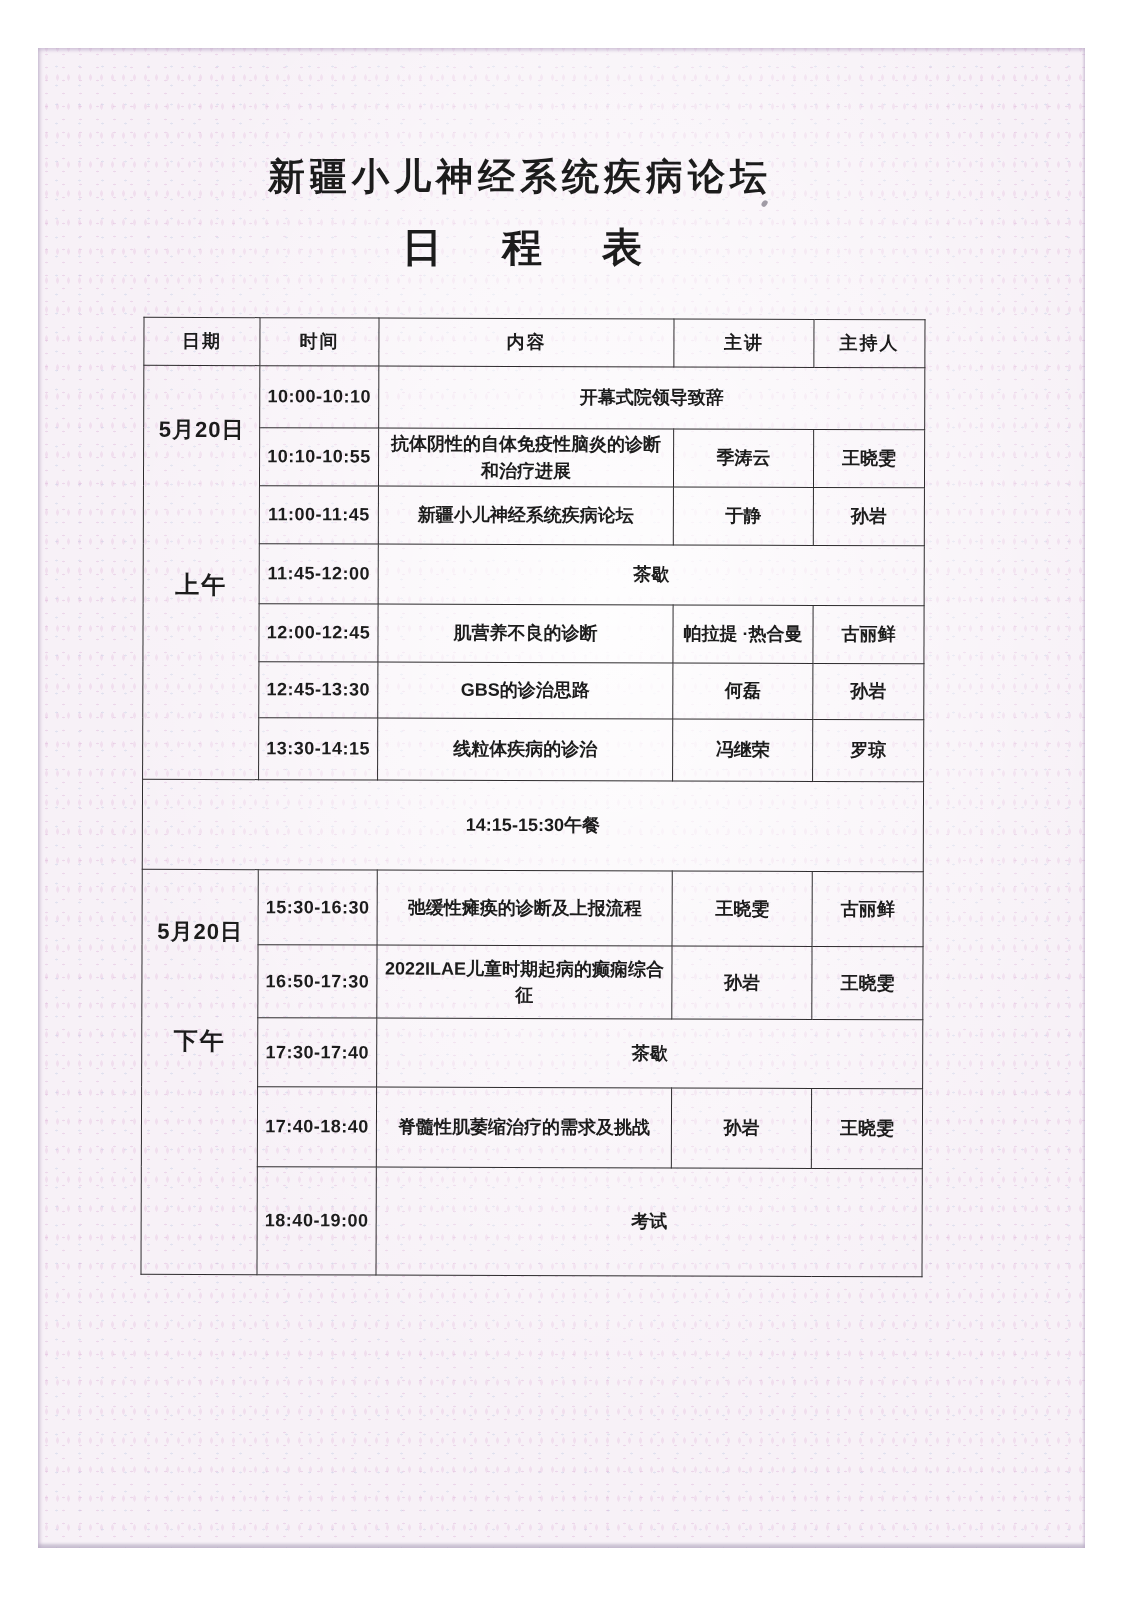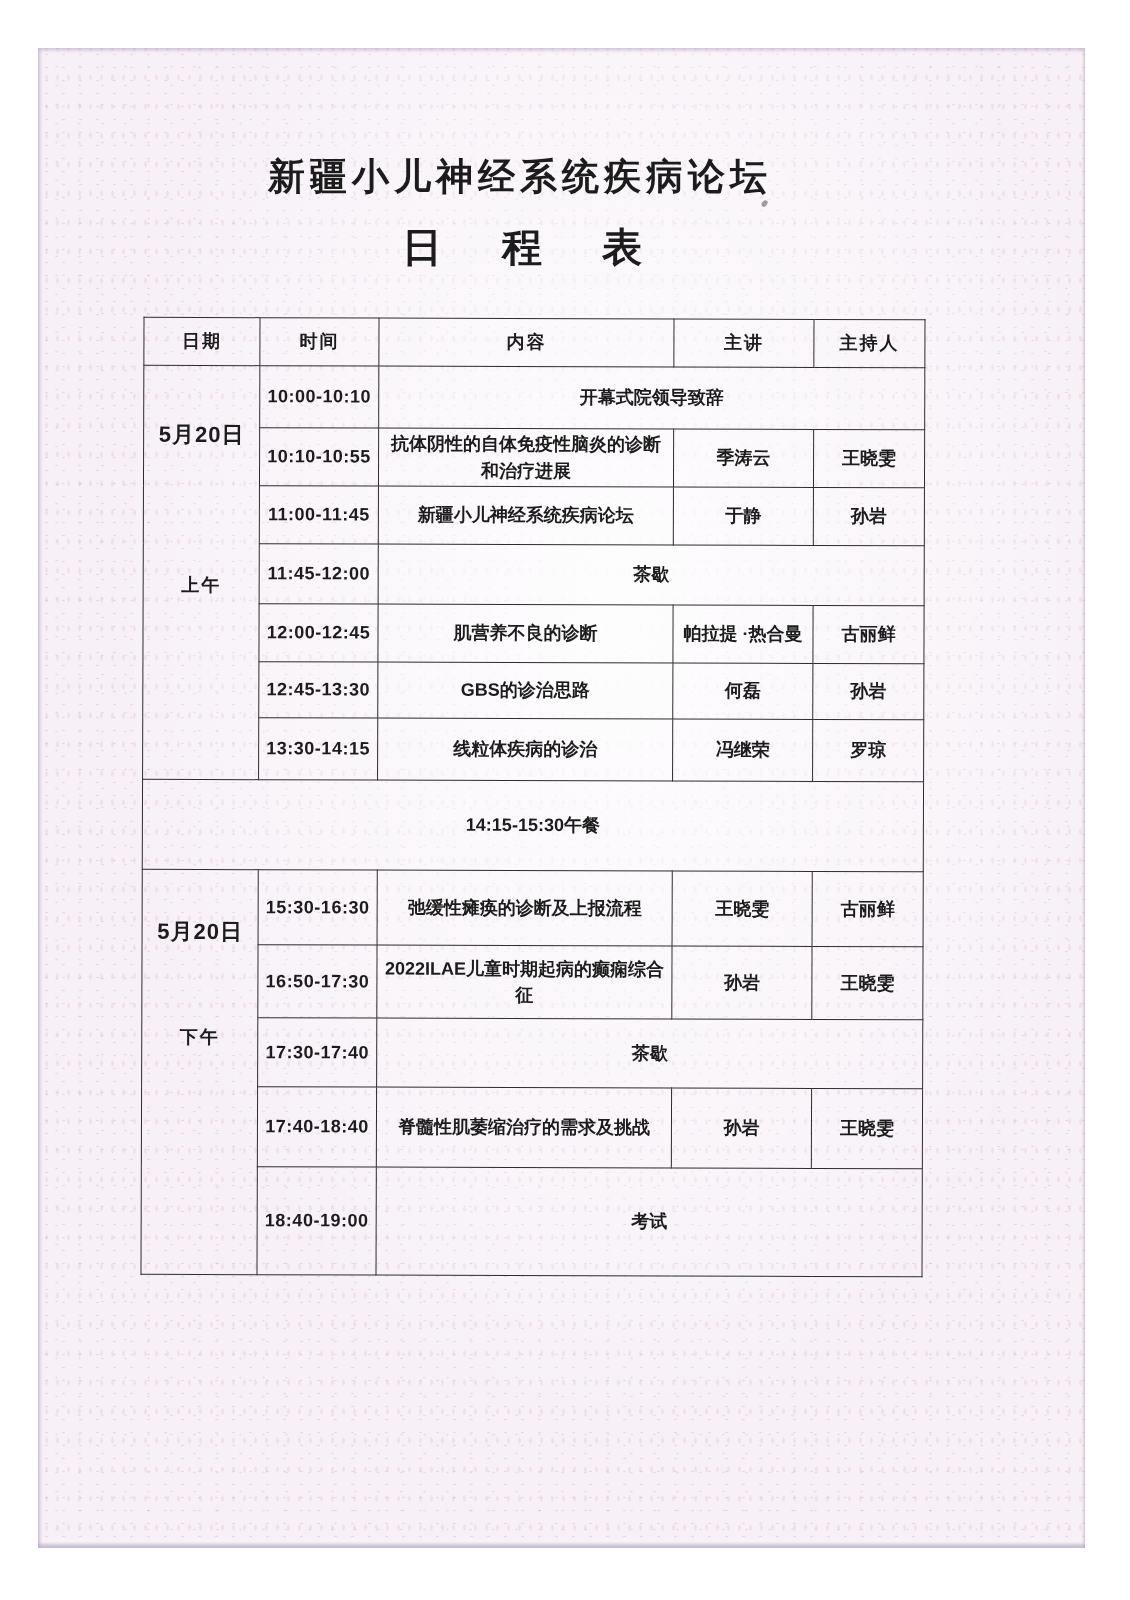--- a/index.html
+++ b/index.html
@@ -70,21 +70,21 @@
   .schedule th { font-size: 18px; letter-spacing: 2px; border-radius: 16px; }
   .time-cell { font-size: 17px; letter-spacing: 0.5px; white-space: nowrap; font-weight: 600; margin-left: 14px; }
   .content-cell { font-size: 18px; }
   .name-cell { font-size: 18px; }
   
   .span3 { padding-right: 148px; }
   .lunch-cell { padding-right: 56px; font-size: 18px; }
 
   .date-cell { position: relative; }
   .date-cell .date-line { display: block; font-size: 22px; letter-spacing: 1px; }
-  .date-cell .period-line { display: block; font-size: 18px; letter-spacing: 2px; font-family: Liberation Serif, serif; }
+  .date-cell .period-line { display: block; font-size: 24px; letter-spacing: 2px; font-family: Liberation Serif, serif; }
   .date-morning .date-line { margin-top: -128px; }
   .date-morning .period-line { margin-top: 122px; }
   .date-afternoon .date-line { margin-top: -156px; }
   .date-afternoon .period-line { margin-top: 76px; }
 </style>
 </head>
 <body>
 
 <div class="paper">
 

